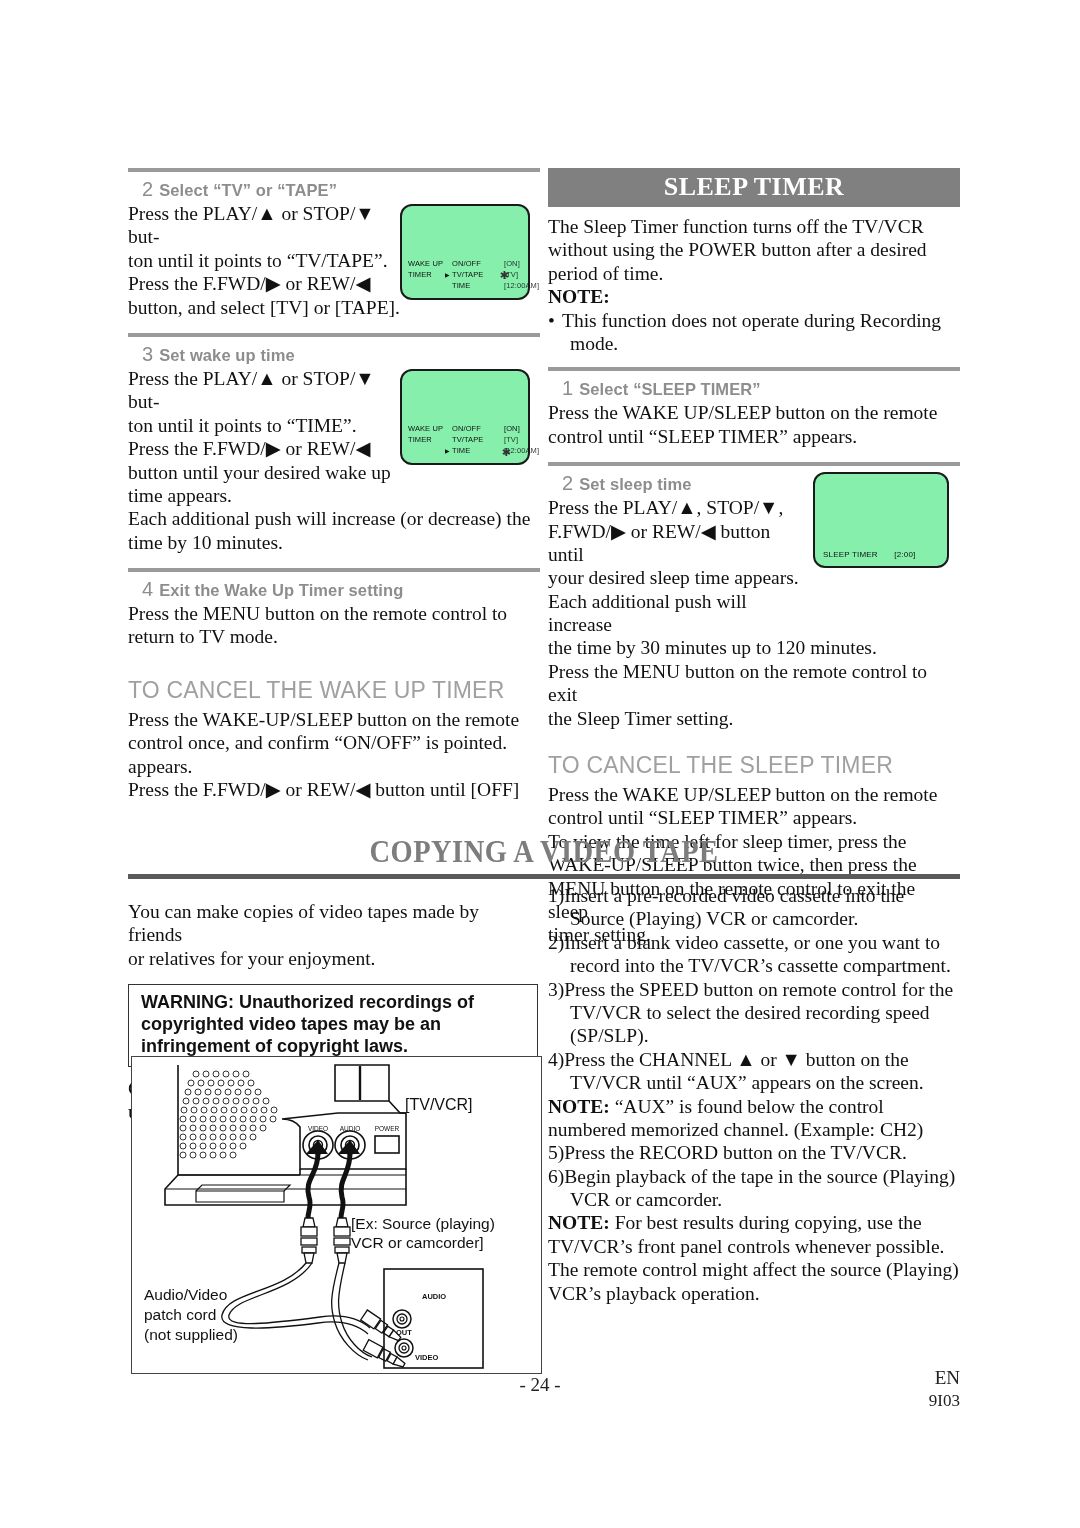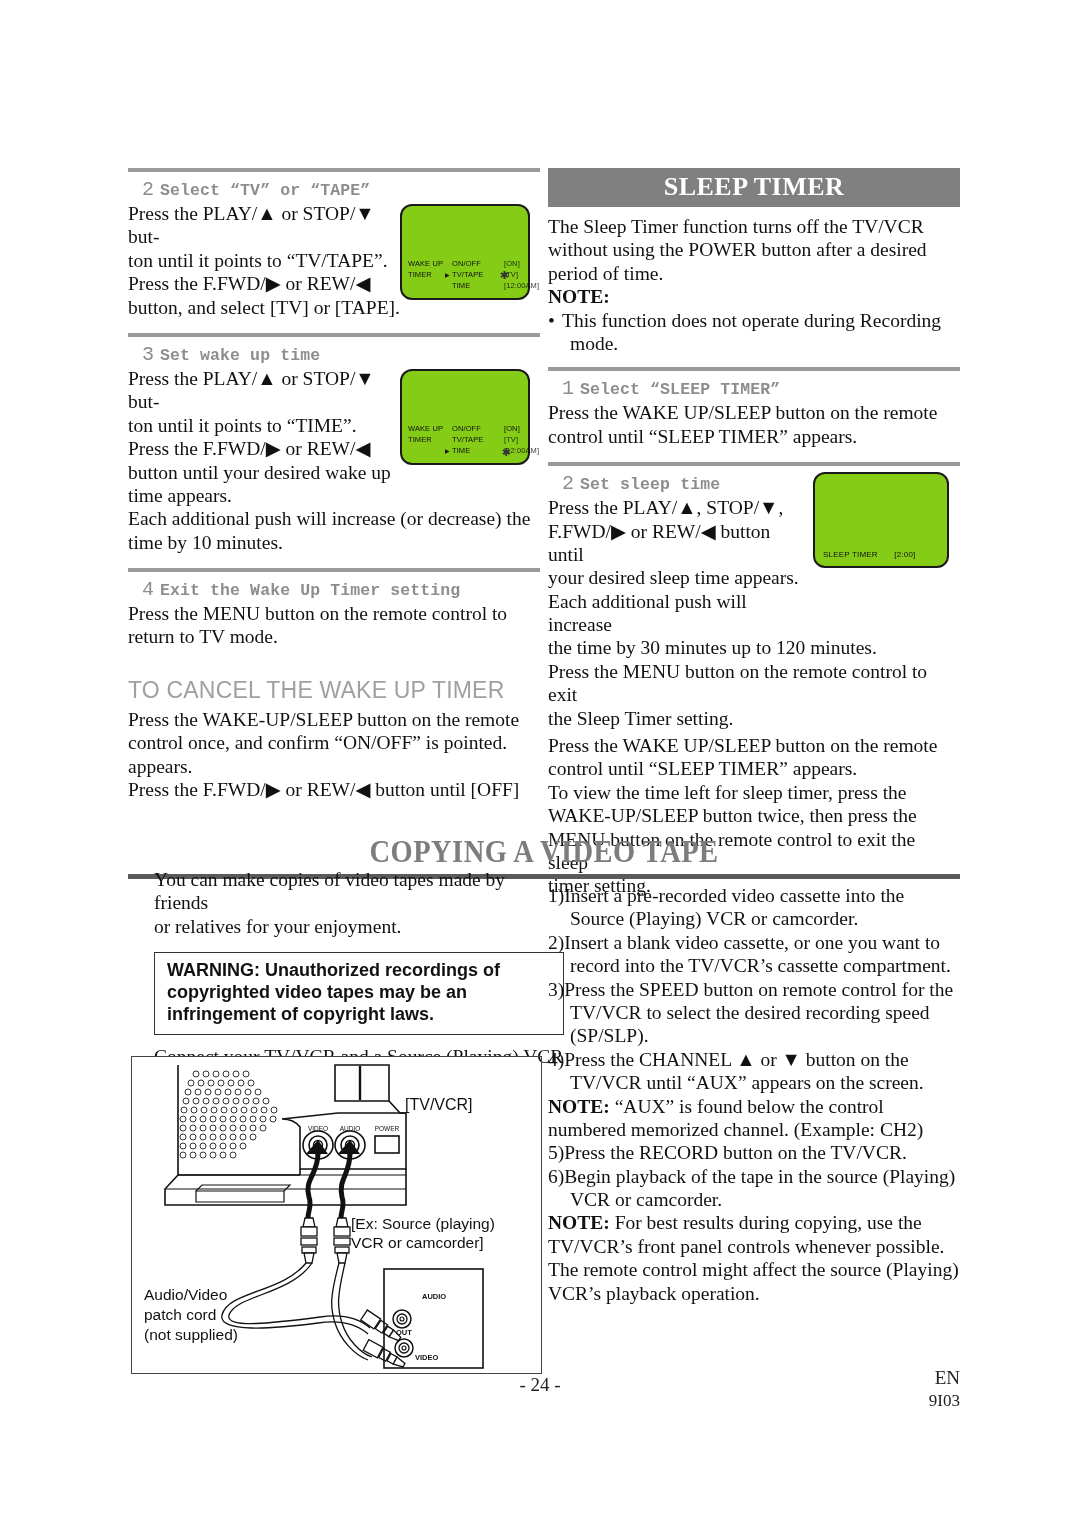--- a/index.html
+++ b/index.html
@@ -18,35 +18,35 @@
     background:#808080;color:#fff;text-align:center;
     font-family:"Liberation Serif", serif;font-weight:bold;
     font-size:26px;letter-spacing:.5px;padding:6px 0 7px 0;
     line-height:1;
   }
 
   
   .rule{height:4px;background:#9a9a9a;margin:0 0 6px 0;}
   .step{position:relative;margin-bottom:4px;}
   .stepHead{
-    font-family:Liberation Mono, monospace;
+    font-family:Liberation Sans, sans-serif;
     color:#8d8d8d;font-size:16.5px;font-weight:bold;
     padding-left:14px;margin-bottom:1px;letter-spacing:.1px;
   }
   .stepHead .num{font-weight:normal;font-size:20px;margin-right:6px;}
   .body{
     font-family:"Liberation Serif", serif;
     font-size:19.5px;line-height:1.2;color:#111;
   }
   .body p{margin:0 0 0 0;}
 
   
   .osd{
     position:absolute;border:2px solid #1a1a1a;border-radius:12px;
-    background:#84cc16;
+    background:#86efac;
   }
   .osdRows{
     position:absolute;left:6px;bottom:6px;right:4px;
     font-family:"Liberation Sans", sans-serif;
     font-size:7.5px;line-height:1.45;color:#111;letter-spacing:.1px;
     display:grid;grid-template-columns:44px 52px auto;
   }
   .osdRows span{white-space:nowrap;}
   .osdRows .ptr{position:relative;}
   .osdRows .ptr:before{content:"\25B6";font-size:6px;position:absolute;left:-7px;top:1px;}
@@ -66,21 +66,21 @@
   
   .chapter{position:absolute;left:128px;top:834px;width:832px;}
   .chapterTitle{
     text-align:center;font-family:"Liberation Serif", serif;
     font-weight:bold;font-size:31px;color:#7d7d7d;letter-spacing:.5px;
     transform:scaleX(.92);transform-origin:center;
   }
   .chapterRule{height:5px;background:#5a5a5a;margin-top:4px;}
 
   
-  .cpL{position:absolute;left:128px;top:868px;width:410px;margin-left:26px;}
+  .cpL{position:absolute;left:128px;top:900px;width:410px;}
   .cpR{position:absolute;left:548px;top:884px;width:412px;}
 
   .warnBox{
     border:1.5px solid #333;padding:7px 10px 8px 12px;margin:14px 0 10px 0;
     font-family:"Liberation Sans", sans-serif;font-weight:bold;
     font-size:18px;line-height:1.22;color:#111;
   }
 
   ol.nums{margin:0;padding:0;list-style:none;}
   ol.nums li{
@@ -230,20 +230,21 @@
         <p>the Sleep Timer setting.</p>
       </div>
       <div class="osd" style="left:265px;top:0px;width:132px;height:92px;">
         <div style="position:absolute;left:8px;bottom:7px;font-family:'Liberation Sans',sans-serif;font-size:8px;letter-spacing:.2px;">
           <span>SLEEP TIMER</span>
           <span style="margin-left:14px;">[2:00]</span>
         </div>
       </div>
     </div>
 
+    <div class="subHead" style="margin-top:22px;">TO CANCEL THE SLEEP TIMER</div>
     <div class="body">
       <p>Press the WAKE UP/SLEEP button on the remote</p>
       <p>control until “SLEEP TIMER” appears.</p>
       <p>To view the time left for sleep timer, press the</p>
       <p>WAKE-UP/SLEEP button twice, then press the</p>
       <p>MENU button on the remote control to exit the sleep</p>
       <p>timer setting.</p>
     </div>
   </div>
 

